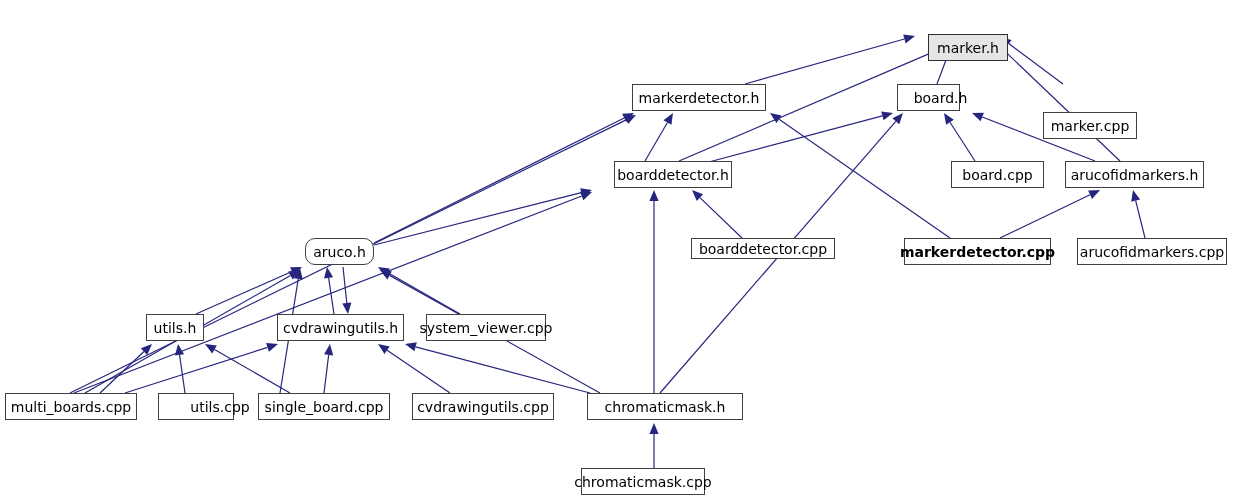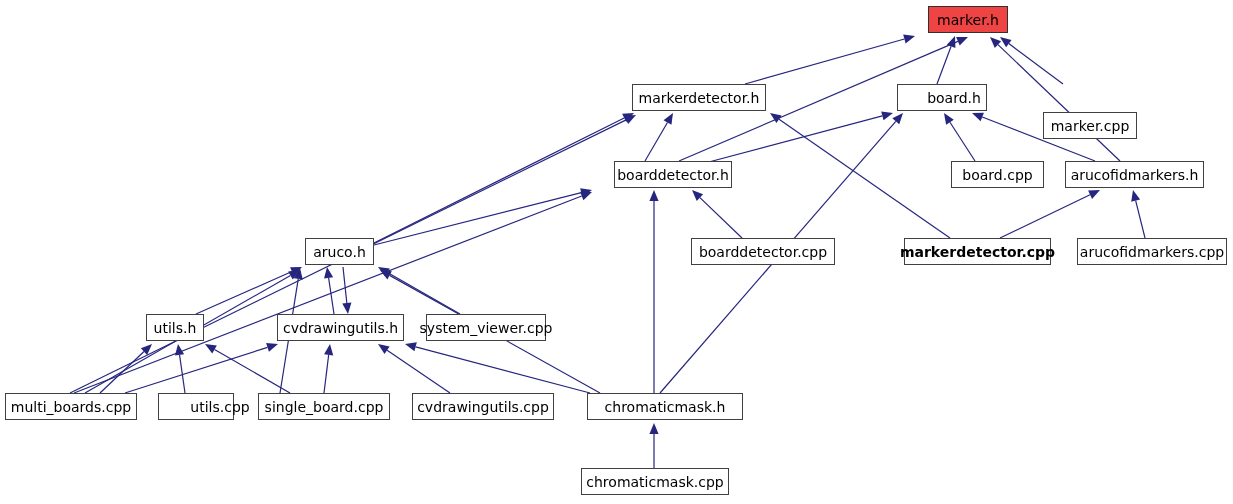--- a/index.html
+++ b/index.html
@@ -31,22 +31,23 @@
     color: #000000;
     font-size: 14px;
     line-height: 1;
     display: flex;
     align-items: center;
     justify-content: center;
     white-space: nowrap;
     letter-spacing: 0px;
   }
   .node.highlight {
-    background: #ef4444;
+    background: #e5e5e5;
     border: 1px solid #303030;
+    margin-top: 28px;
   }
   .node-label {
     display: block;
     padding: 0 6px;
     font-size: 14px;
   }
 </style>
 </head>
 <body>
 
@@ -121,39 +122,39 @@
       <line x1="654" y1="468" x2="654" y2="434" stroke="#26267f" stroke-width="1.2"></line>
       <polygon points="654,423 658.6,434 649.4,434" fill="#26267f"></polygon>
     </svg>
   <div id="node-layer">
       <div class="node highlight" style="left: 928px; top: 6px; width: 80px; height: 27px;">
         <span class="node-label">marker.h</span>
       </div>
       <div class="node" style="left: 632px; top: 84px; width: 134px; height: 27px;">
         <span class="node-label">markerdetector.h</span>
       </div>
-      <div class="node" style="left: 897px; top: 84px; width: 90px; height: 27px; padding-left: 24px;">
+      <div class="node" style="left: 897px; top: 84px; width: 63px; height: 27px; padding-left: 24px;">
         <span class="node-label">board.h</span>
       </div>
       <div class="node" style="left: 1043px; top: 84px; width: 94px; height: 27px; margin-top: 28px;">
         <span class="node-label">marker.cpp</span>
       </div>
       <div class="node" style="left: 614px; top: 161px; width: 118px; height: 27px;">
         <span class="node-label">boarddetector.h</span>
       </div>
       <div class="node" style="left: 951px; top: 161px; width: 93px; height: 27px;">
         <span class="node-label">board.cpp</span>
       </div>
       <div class="node" style="left: 1065px; top: 161px; width: 139px; height: 27px;">
         <span class="node-label">arucofidmarkers.h</span>
       </div>
-      <div class="node" style="left: 305px; top: 238px; width: 69px; height: 27px;">
+      <div class="node" style="left: 305px; top: 238px; width: 69px; height: 27px; border-radius: 10px;">
         <span class="node-label">aruco.h</span>
       </div>
-      <div class="node" style="left: 691px; top: 238px; width: 144px; height: 27px;">
+      <div class="node" style="left: 691px; top: 238px; width: 144px; height: 21px;">
         <span class="node-label">boarddetector.cpp</span>
       </div>
       <div class="node" style="left: 904px; top: 238px; width: 147px; height: 27px; font-weight: bold;">
         <span class="node-label">markerdetector.cpp</span>
       </div>
       <div class="node" style="left: 1077px; top: 238px; width: 150px; height: 27px;">
         <span class="node-label">arucofidmarkers.cpp</span>
       </div>
       <div class="node" style="left: 146px; top: 314px; width: 58px; height: 27px;">
         <span class="node-label">utils.h</span>
@@ -172,17 +173,17 @@
       </div>
       <div class="node" style="left: 258px; top: 393px; width: 132px; height: 27px;">
         <span class="node-label">single_board.cpp</span>
       </div>
       <div class="node" style="left: 412px; top: 393px; width: 142px; height: 27px;">
         <span class="node-label">cvdrawingutils.cpp</span>
       </div>
       <div class="node" style="left: 587px; top: 393px; width: 156px; height: 27px;">
         <span class="node-label">chromaticmask.h</span>
       </div>
-      <div class="node" style="left: 581px; top: 468px; width: 148px; height: 27px;">
+      <div class="node" style="left: 581px; top: 468px; width: 124px; height: 27px;">
         <span class="node-label">chromaticmask.cpp</span>
       </div>
     </div>
 </div>
 
 </body></html>

